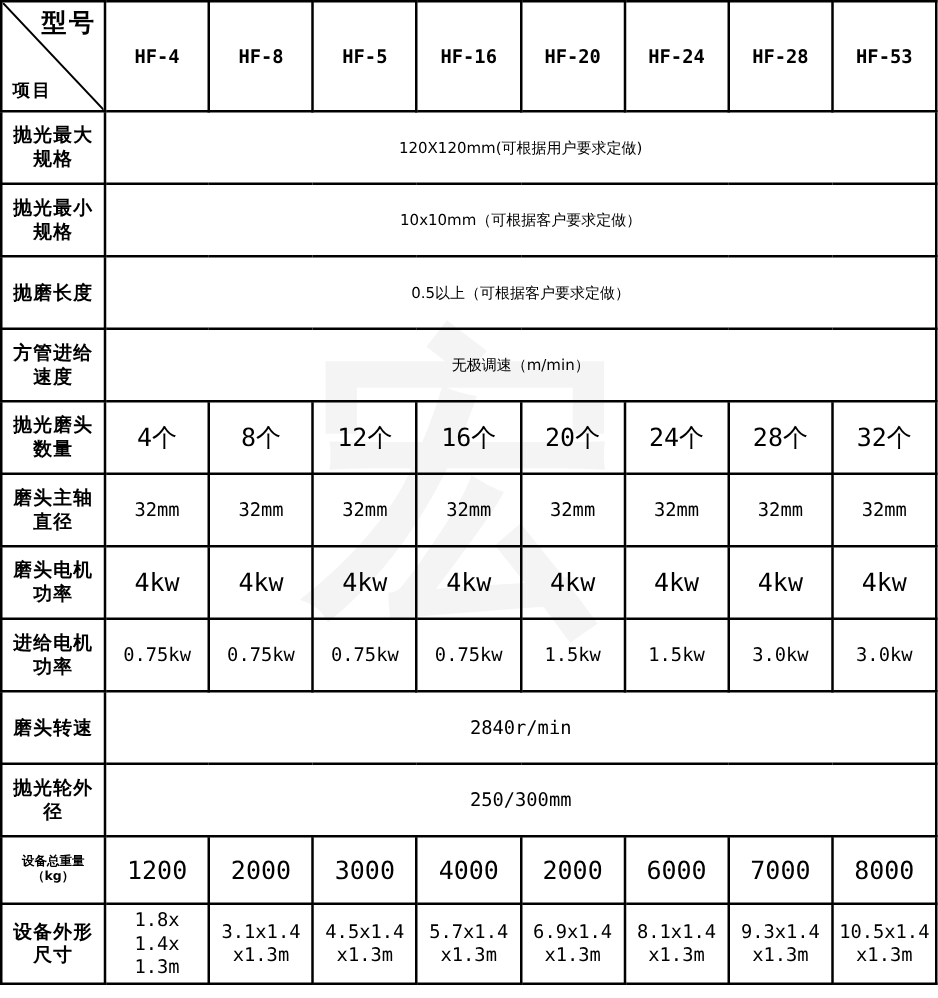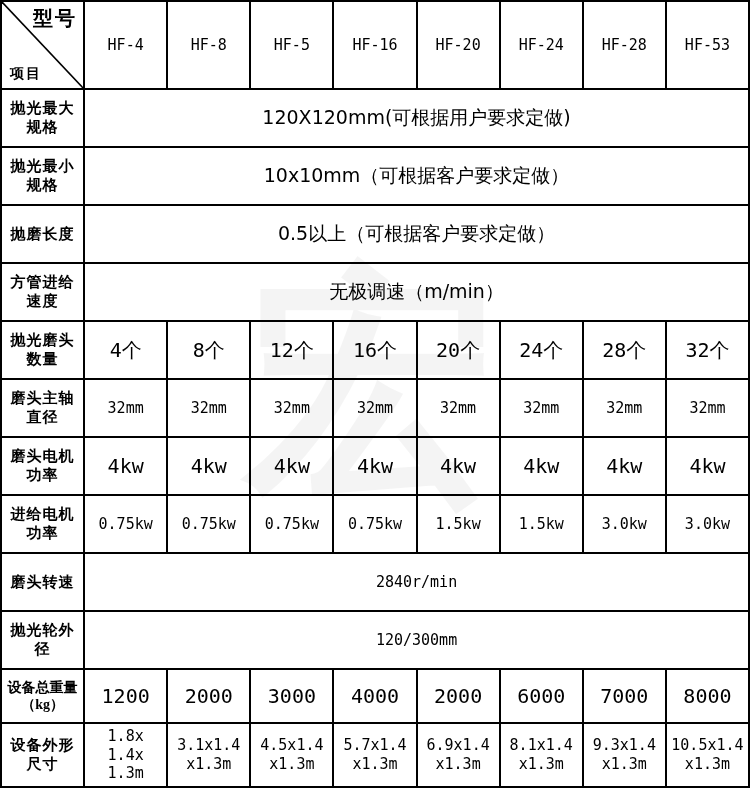--- a/index.html
+++ b/index.html
@@ -57,23 +57,22 @@
 
   
   td.rowlabel {
     width: 138px;
     font-weight: bold;
     font-size: 16px;
     letter-spacing: 1px;
   }
 
   td.rowlabel.small {
-    font-size: 14px;
+    font-size: 10px;
     letter-spacing: 0;
-    font-family: Liberation Serif, serif;
   }
 
   
   td.corner {
     position: relative;
     height: 86px;
     padding: 0;
     overflow: hidden;
   }
   td.corner .diag {
@@ -96,40 +95,40 @@
     left: 8px;
     bottom: 6px;
     font-size: 14px;
     font-weight: bold;
     letter-spacing: 2px;
   }
 
   
   td.modelhead {
     font-size: 16px;
-    font-weight: normal;
+    font-weight: bold;
     font-family: "DejaVu Sans Mono", "Liberation Mono", monospace;
     height: 86px;
   }
 
   
   td.val {
     font-family: "DejaVu Sans Mono", "Liberation Mono", monospace;
     font-size: 14px;
   }
   td.val.big {
     font-size: 20px;
   }
   td.wide {
     font-family: "DejaVu Sans Mono", "Liberation Mono", monospace;
     font-size: 16px;
   }
   td.wide.cjk {
     font-family: "DejaVu Sans", "Liberation Sans", sans-serif;
-    font-size: 19px;
+    font-size: 12px;
     margin-left: 32px;
   }
   tr.h52 td { height: 52px; }
   tr.h56 td { height: 56px; border-radius: 22px; }
   tr.h62 td { height: 62px; }
   td.dims {
     font-family: "DejaVu Sans Mono", "Liberation Mono", monospace;
     font-size: 14px;
     text-align: left;
     padding-left: 6px;
@@ -229,21 +228,21 @@
       <td class="val">3.0kw</td>
     </tr>
 
     <tr class="h56">
       <td class="rowlabel">磨头转速</td>
       <td class="wide" colspan="8">2840r/min</td>
     </tr>
 
     <tr class="h56">
       <td class="rowlabel">抛光轮外径</td>
-      <td class="wide" colspan="8">120/300mm</td>
+      <td class="wide" colspan="8">250/300mm</td>
     </tr>
 
     <tr class="h52">
       <td class="rowlabel small">设备总重量（kg）</td>
       <td class="val big">1200</td>
       <td class="val big">2000</td>
       <td class="val big">3000</td>
       <td class="val big">4000</td>
       <td class="val big">2000</td>
       <td class="val big">6000</td>

